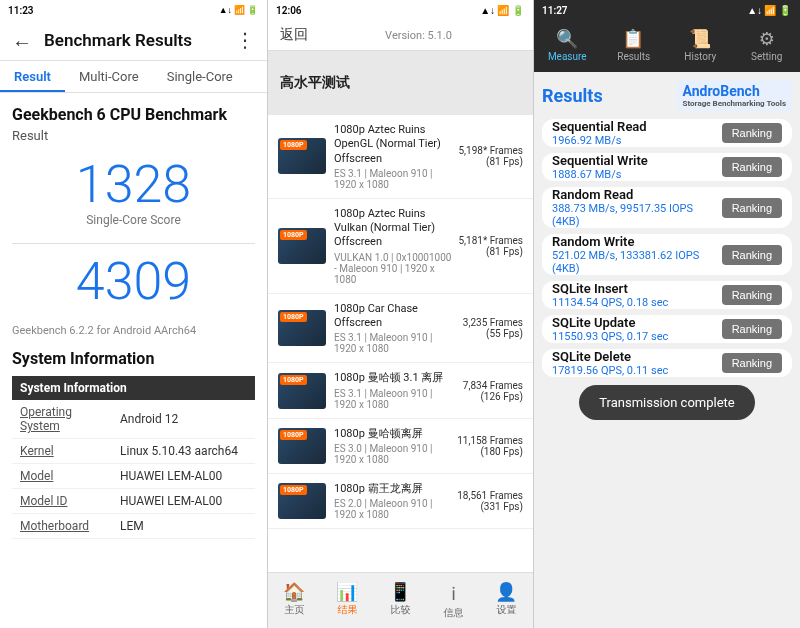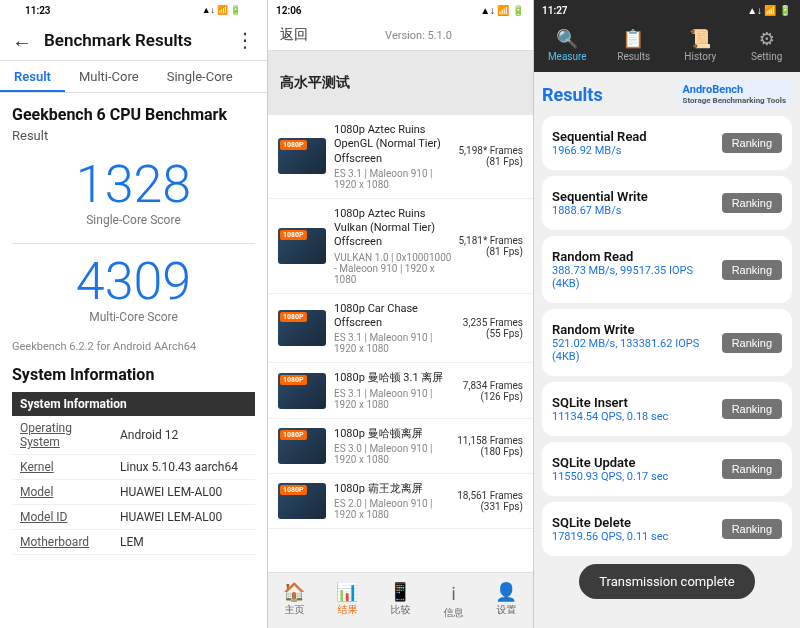--- a/index.html
+++ b/index.html
@@ -16,21 +16,21 @@
     .panel1 {
       width: 267px;
       height: 628px;
       background: #fff;
       display: flex;
       flex-direction: column;
       overflow: hidden;
     }
     .status-bar {
       background: #fff;
-      padding: 4px 25px;
+      padding: 4px 8px;
       font-size: 10px;
       font-weight: 600;
       display: flex;
       justify-content: space-between;
       align-items: center;
       height: 20px;
     }
     .status-icons {
       display: flex;
       gap: 2px;
@@ -357,21 +357,21 @@
       font-size: 10px;
       color: #1a73e8;
       font-weight: 700;
       background: #e8f0fe;
       padding: 3px 6px;
       border-radius: 4px;
     }
     .p3-row {
       background: #fff;
       border-radius: 12px;
-      padding: 13px 10px;
+      padding: 0 10px;
       margin-bottom: 6px;
       display: flex;
       align-items: center;
       justify-content: space-between;
     }
     .p3-row-left {}
     .p3-row-name {
       font-size: 13px;
       font-weight: 600;
       color: #111;
@@ -423,21 +423,20 @@
   <div class="bench-content">
     <div class="bench-title">Geekbench 6 CPU Benchmark</div>
     <div class="bench-subtitle">Result</div>
     <div class="score-section">
       <div class="big-score">1328</div>
       <div class="score-label">Single-Core Score</div>
     </div>
     <div class="score-divider"></div>
     <div class="score-section">
       <div class="big-score">4309</div>
-      <div class="score-label">Multi-Core Score</div>
     </div>
     <div class="bench-footer">Geekbench 6.2.2 for Android AArch64</div>
     <div class="section-header">System Information</div>
     <table class="sys-info-table">
       <thead>
         <tr>
             <th colspan="2">System Information</th>
           </tr>
       </thead>
       <tbody id="sys-table-body">
@@ -606,21 +605,21 @@
   </div>
       <div class="p3-nav-item">
     <span class="p3-nav-icon">⚙</span>
     <span class="p3-nav-label">Setting</span>
   </div>
     </div>
   <div class="p3-content">
     <div class="p3-results-header">
       <span class="p3-results-title">Results</span>
       <div class="p3-logo">
-        <div style="font-size:11px;font-weight:700;color:#1a73e8;">AndroBench</div>
+        <div style="font-size:14px;font-weight:700;color:#1a73e8;">AndroBench</div>
         <div style="font-size:8px;color:#555;">Storage Benchmarking Tools</div>
       </div>
     </div>
     <div id="p3-rows">
         <div class="p3-row">
     <div class="p3-row-left">
       <div class="p3-row-name">Sequential Read</div>
       <div class="p3-row-value">1966.92 MB/s</div>
     </div>
     <button class="p3-ranking-btn">Ranking</button>

